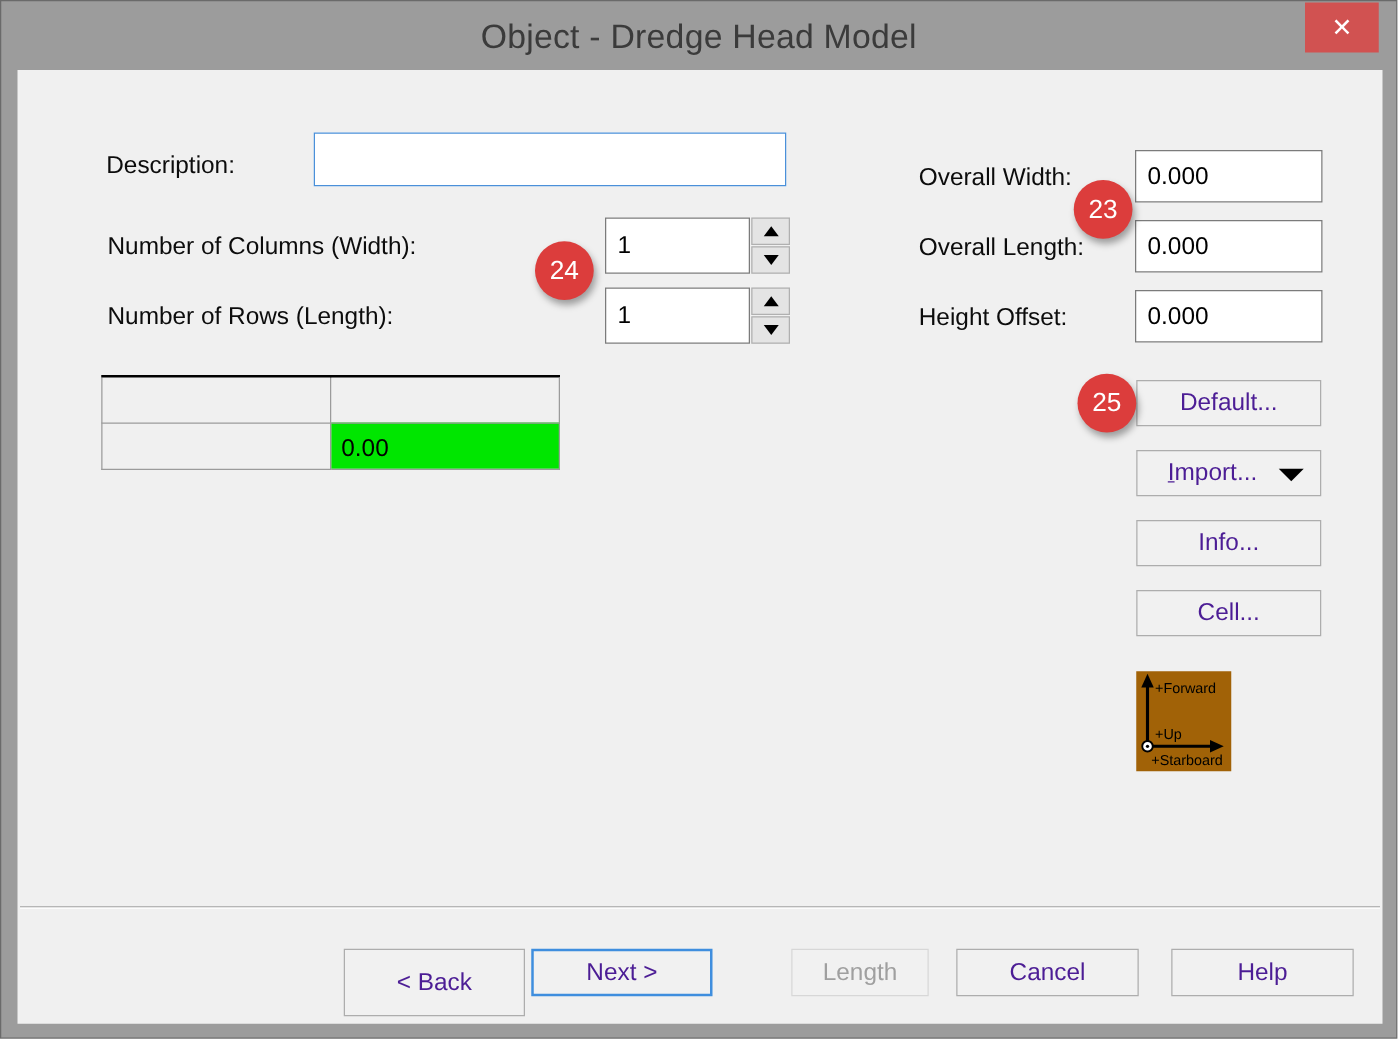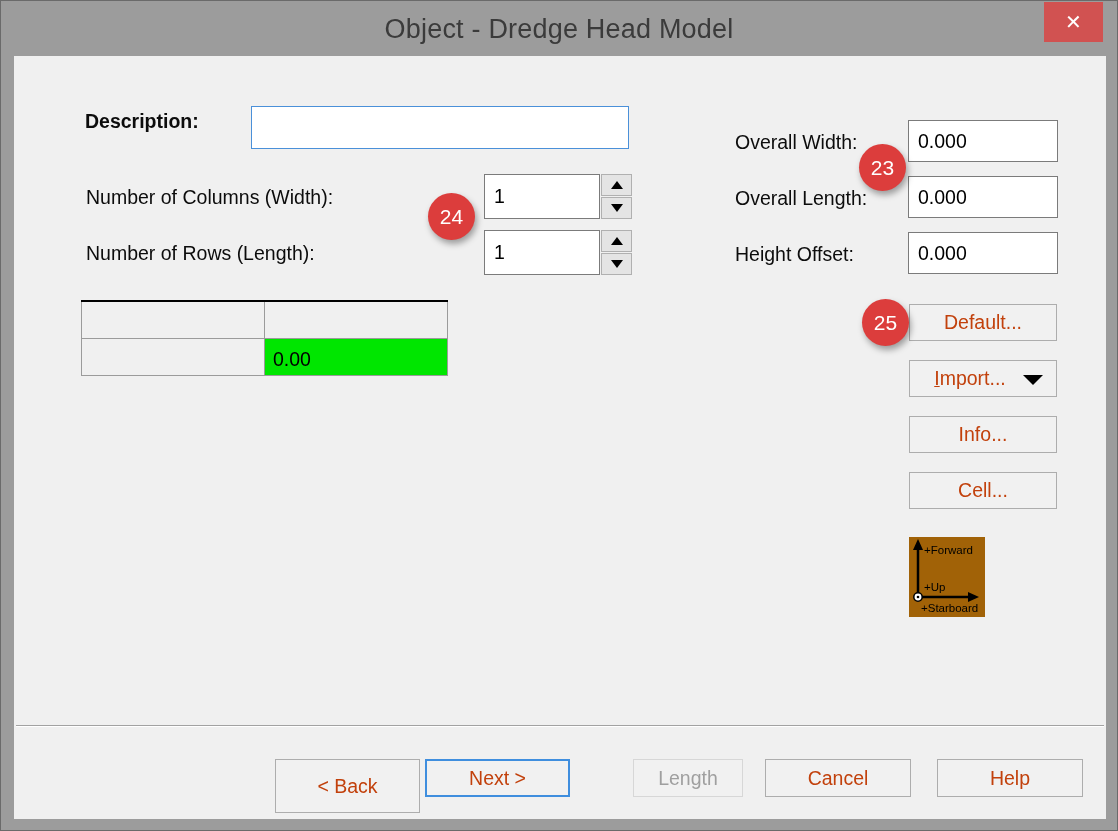--- a/index.html
+++ b/index.html
@@ -59,21 +59,21 @@
 
   .badge {
     position:absolute; width:47px; height:47px; border-radius:50%;
     background:#dc3d3c; color:#fff; font-size:21px;
     display:flex; align-items:center; justify-content:center;
     box-shadow:2px 4px 6px rgba(0,0,0,0.35);
   }
 
   .btn {
     position:absolute; background:#f1f1f1; border:1px solid #adadad;
-    font-size:19.5px; color:#c2410c; font-family:inherit;
+    font-size:19.5px; color:#4c1d95; font-family:inherit;
     display:flex; align-items:center; justify-content:center; cursor:pointer;
   }
   .btn.side { left:895px; width:148px; height:37px; }
   .btn.next-default { border:2px solid #3f8ede; }
   .btn.disabled { color:#9f9f9f; border-color:#d7d7d7; background:#f1f1f1; cursor:default; }
 
   .caret-down {
     position:absolute; right:13px; top:14px; width:0; height:0;
     border-left:10px solid transparent; border-right:10px solid transparent;
     border-top:10px solid #000;
@@ -94,21 +94,21 @@
 
   <div class="titlebar">
     <div class="title">Object - Dredge Head Model</div>
     <button class="close-btn">
       <span>✕</span>
     </button>
   </div>
 
   <div class="content">
 
-    <div class="label" style="left:71px; top:54px;font-weight:bold;">Description:</div>
+    <div class="label" style="left:71px; top:65px;">Description:</div>
     <input class="textbox focus-blue" style="left: 237px; top: 50px; width: 378px; height: 43px;" value="">
 
     <div class="label" style="left:72px; top:130px;">Number of Columns (Width):</div>
     <input class="textbox" style="left: 470px; top: 118px; width: 116px; height: 45px;" value="1">
     <button class="spinbtn" style="left:587px; top:118px;">
       <span class="tri-up"></span>
     </button>
     <button class="spinbtn" style="left:587px; top:141px;">
       <span class="tri-down"></span>
     </button>

